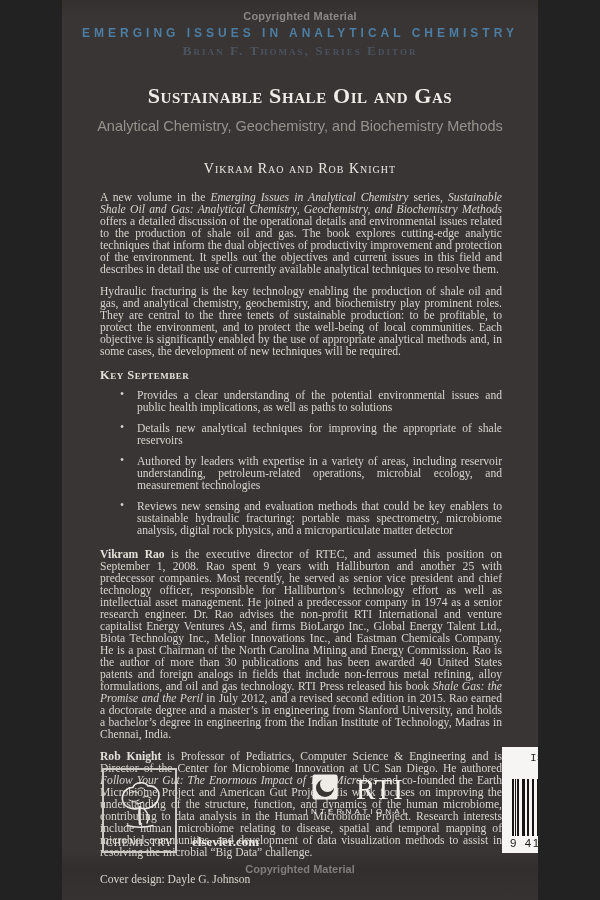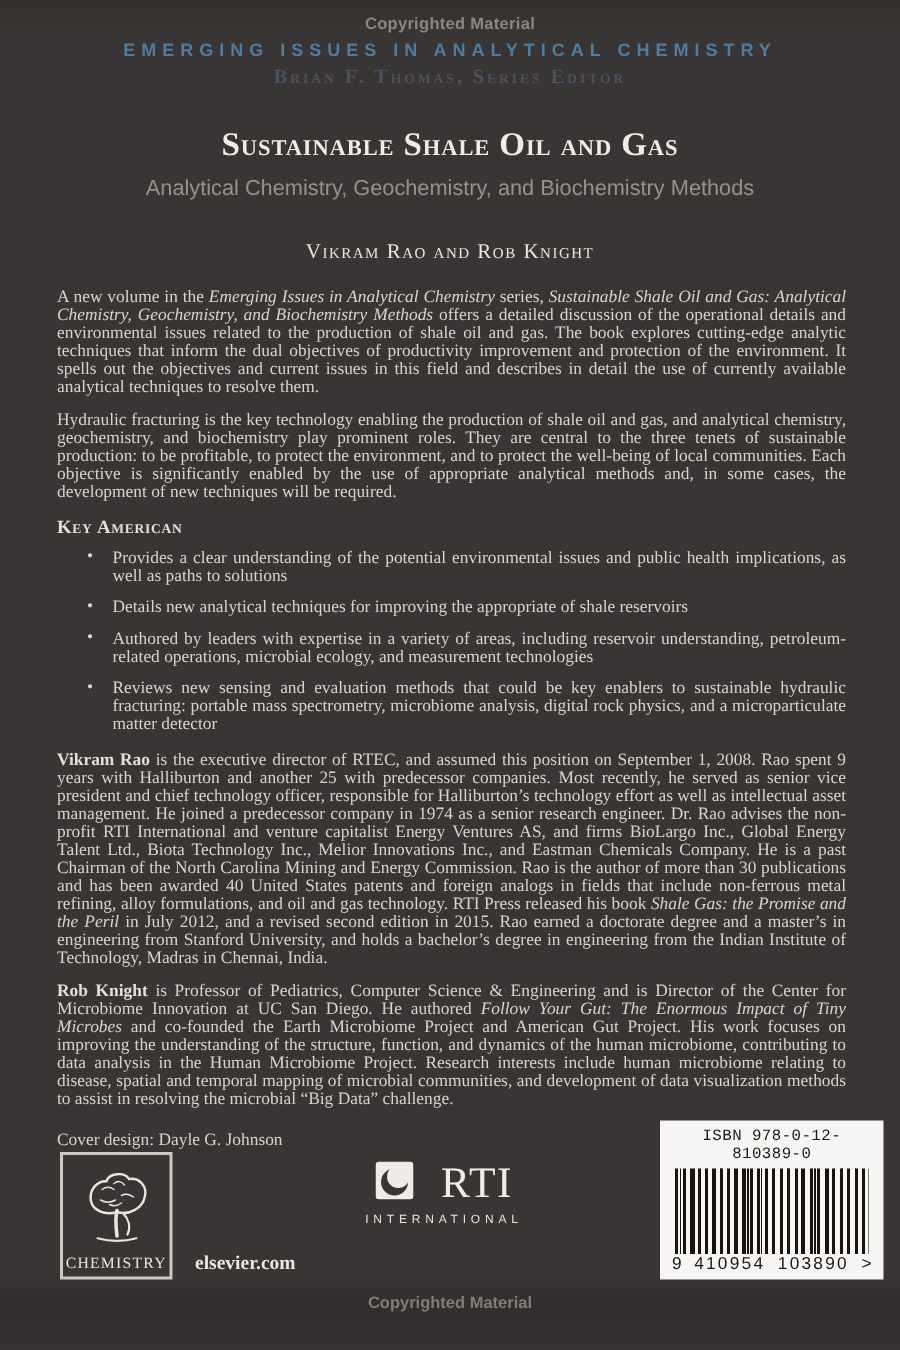--- a/index.html
+++ b/index.html
@@ -1,18 +1,18 @@
 <!DOCTYPE html>
 <html><head>
 <meta charset="utf-8">
 <style>
   html,body{margin:0;padding:0;background:#222;}
   .cover{
     position:relative;
-    width:600px;height:900px;
+    width:476px;height:900px;
     margin:0 auto;
     background:linear-gradient(180deg,#34302e 0%,#393534 2%,#393534 94.5%,#322e2d 96.5%,#363231 100%);
     font-family:"Liberation Serif",serif;
     color:#d8d4ce;
     overflow:hidden;
   }
   .center{text-align:center;}
   .copy-top{padding-top:10px;font-family:"Liberation Sans",sans-serif;font-size:11px;font-weight:600;color:#8a8784;letter-spacing:.2px;}
   .series-title{margin-top:4px;font-family:"Liberation Sans",sans-serif;font-size:12px;font-weight:700;letter-spacing:4px;color:#4c7da3;}
   .series-editor{margin-top:3px;font-variant:small-caps;font-size:13.5px;letter-spacing:2px;color:#4a535e;font-weight:700;}
@@ -58,21 +58,21 @@
   <div class="book-title center">Sustainable Shale Oil and Gas</div>
   <div class="book-subtitle center">Analytical Chemistry, Geochemistry, and Biochemistry Methods</div>
   <div class="book-authors center">Vikram Rao and Rob Knight</div>
 
   <div class="text-col">
 
     <p class="body-para"><span>A new volume in the </span><em>Emerging Issues in Analytical Chemistry</em><span> series, </span><em>Sustainable Shale Oil and Gas: Analytical Chemistry, Geochemistry, and Biochemistry Methods</em><span> offers a detailed discussion of the operational details and environmental issues related to the production of shale oil and gas. The book explores cutting-edge analytic techniques that inform the dual objectives of productivity improvement and protection of the environment. It spells out the objectives and current issues in this field and describes in detail the use of currently available analytical techniques to resolve them.</span></p>
 
     <p class="body-para">Hydraulic fracturing is the key technology enabling the production of shale oil and gas, and analytical chemistry, geochemistry, and biochemistry play prominent roles. They are central to the three tenets of sustainable production: to be profitable, to protect the environment, and to protect the well-being of local communities. Each objective is significantly enabled by the use of appropriate analytical methods and, in some cases, the development of new techniques will be required.</p>
 
-    <div class="kf-heading">Key American</div>
+    <div class="kf-heading">Key September</div>
     <ul class="kf-list">
       <li><span>Provides a clear understanding of the potential environmental issues and public health implications, as well as paths to solutions</span></li>
       <li><span>Details new analytical techniques for improving the appropriate of shale reservoirs</span></li>
       <li><span>Authored by leaders with expertise in a variety of areas, including reservoir understanding, petroleum-related operations, microbial ecology, and measurement technologies</span></li>
       <li><span>Reviews new sensing and evaluation methods that could be key enablers to sustainable hydraulic fracturing: portable mass spectrometry, microbiome analysis, digital rock physics, and a microparticulate matter detector</span></li>
     </ul>
 
     <p class="body-para"><b>Vikram Rao</b><span> is the executive director of RTEC, and assumed this position on September 1, 2008. Rao spent 9 years with Halliburton and another 25 with predecessor companies. Most recently, he served as senior vice president and chief technology officer, responsible for Halliburton’s technology effort as well as intellectual asset management. He joined a predecessor company in 1974 as a senior research engineer. Dr. Rao advises the non-profit RTI International and venture capitalist Energy Ventures AS, and firms BioLargo Inc., Global Energy Talent Ltd., Biota Technology Inc., Melior Innovations Inc., and Eastman Chemicals Company. He is a past Chairman of the North Carolina Mining and Energy Commission. Rao is the author of more than 30 publications and has been awarded 40 United States patents and foreign analogs in fields that include non-ferrous metal refining, alloy formulations, and oil and gas technology. RTI Press released his book </span><em>Shale Gas: the Promise and the Peril</em><span> in July 2012, and a revised second edition in 2015. Rao earned a doctorate degree and a master’s in engineering from Stanford University, and holds a bachelor’s degree in engineering from the Indian Institute of Technology, Madras in Chennai, India.</span></p>
 
     <p class="body-para"><b>Rob Knight</b><span> is Professor of Pediatrics, Computer Science &amp; Engineering and is Director of the Center for Microbiome Innovation at UC San Diego. He authored </span><em>Follow Your Gut: The Enormous Impact of Tiny Microbes</em><span> and co-founded the Earth Microbiome Project and American Gut Project. His work focuses on improving the understanding of the structure, function, and dynamics of the human microbiome, contributing to data analysis in the Human Microbiome Project. Research interests include human microbiome relating to disease, spatial and temporal mapping of microbial communities, and development of data visualization methods to assist in resolving the microbial “Big Data” challenge.</span></p>

